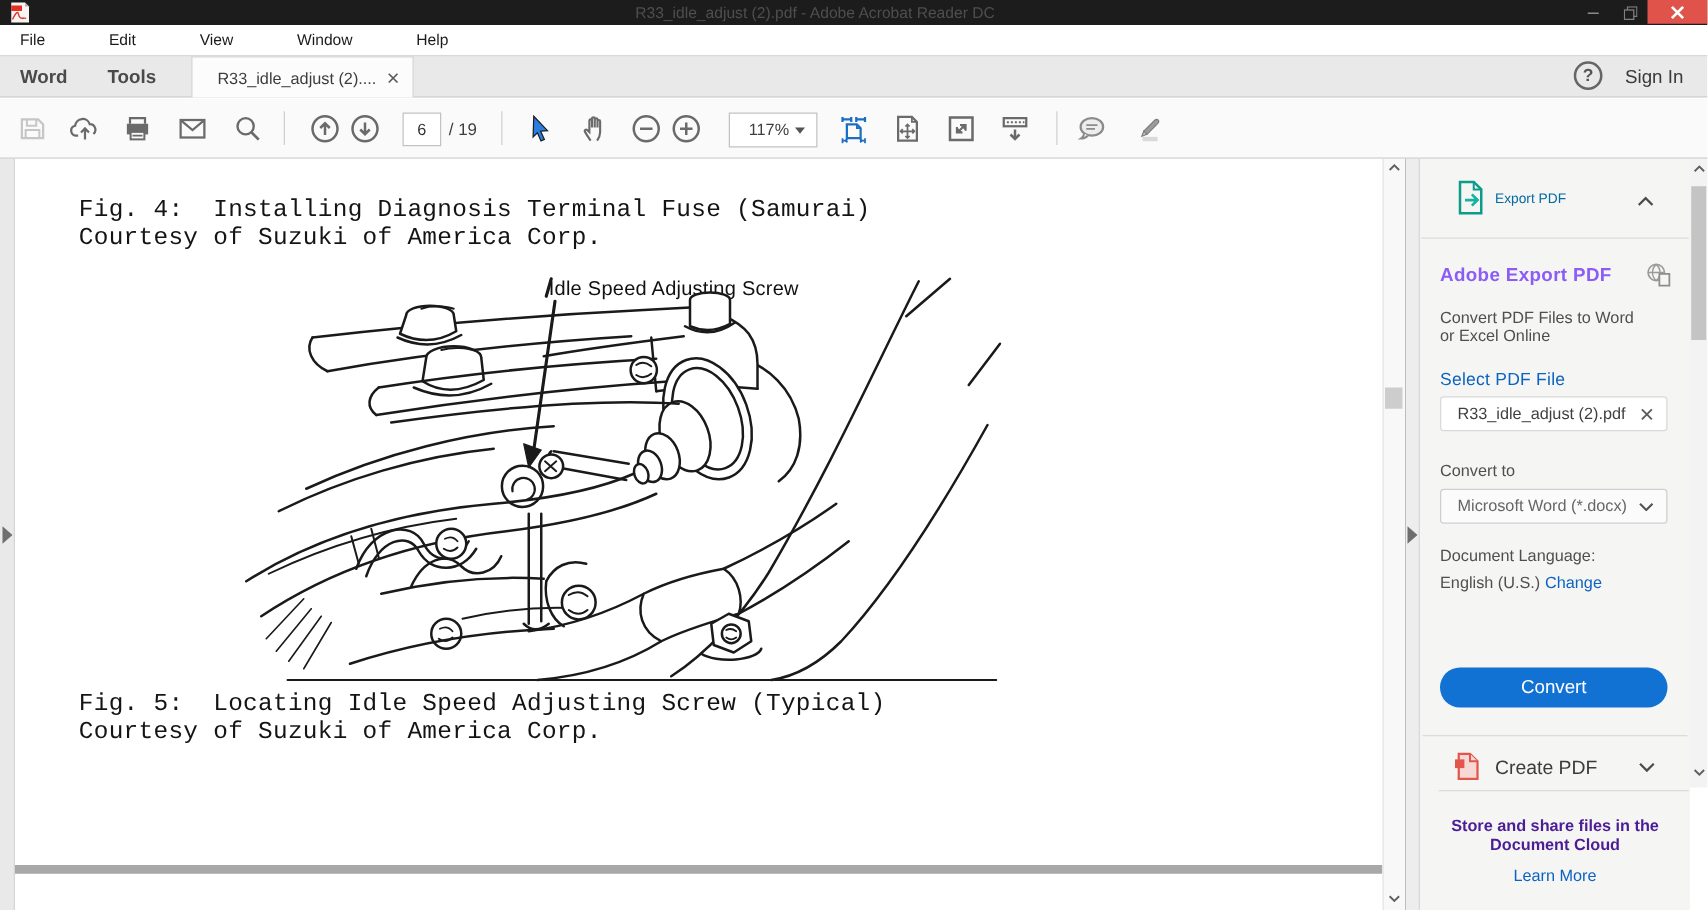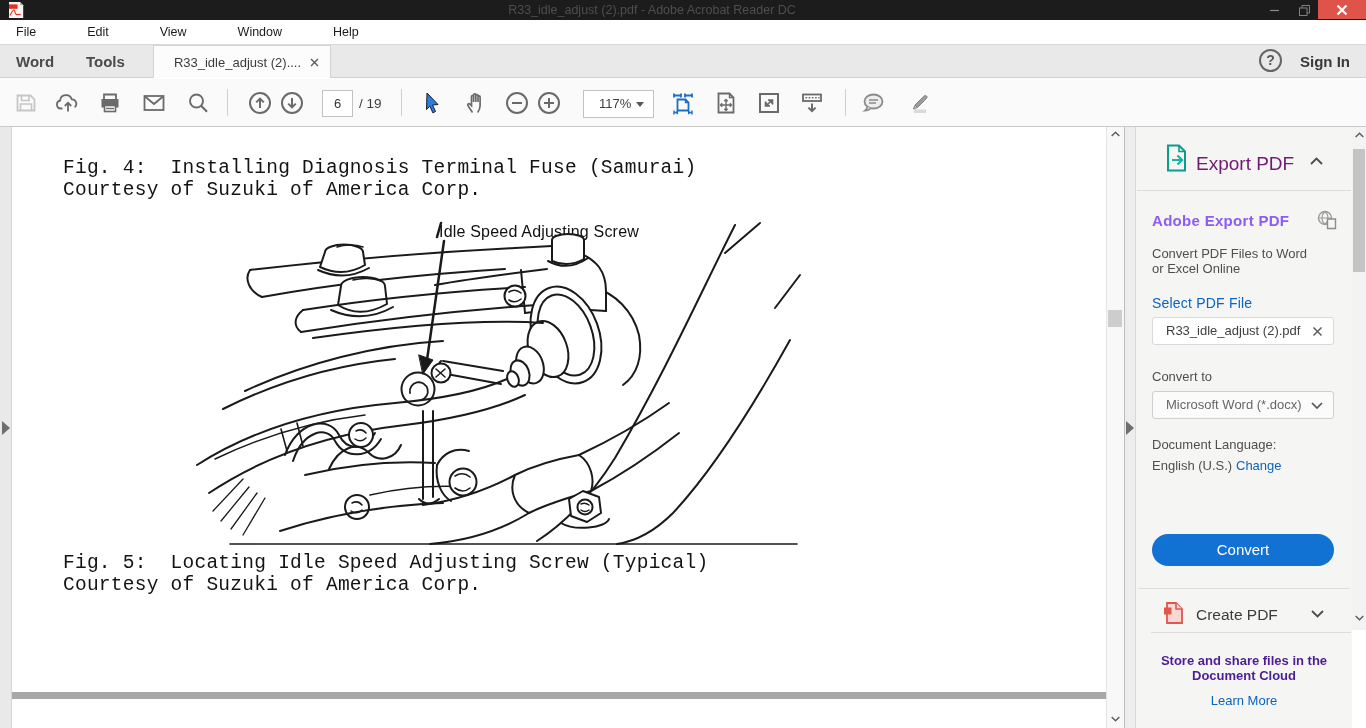--- a/index.html
+++ b/index.html
@@ -25,21 +25,21 @@
   #tabbar { left:0; top:44px; width:1366px; height:34px; background:#e9e9e9; border-top:1px solid #d9d9d9; border-bottom:1px solid #cfcfcf; }
   .shell-tab { position:absolute; top:0; height:33px; display:flex; align-items:center; font-size:15px; font-weight:bold; color:#4a4a4a; }
   #tab-home { left:16px; }
   #tab-tools { left:86px; }
   #doc-tab { position:absolute; left:153px; top:0px; width:178px; height:33px; background:#fcfcfc;
     border:1px solid #d4d4d4; border-bottom:none; display:flex; align-items:center; justify-content:center; }
   #doc-tab-label { font-size:13px; color:#3c3c3c; margin-left:10px; }
   #doc-tab-close { margin-left:8px; margin-right:0px; width:11px; height:11px; }
   #help-circle { position:absolute; left:1259px; top:4px; width:23px; height:23px; border:2px solid #666; border-radius:50%;
     text-align:center; line-height:19px; font-size:14px; font-weight:bold; color:#555; }
-  #sign-in { position:absolute; left:1300px; top:0; height:33px; display:flex; align-items:center; font-size:15px; font-weight:bold; color:#3a3a3a; }
+  #sign-in { position:absolute; left:1300px; top:0; height:33px; display:flex; align-items:center; font-size:15px; font-weight:normal; color:#3a3a3a; }
 
   
   #toolbar { left:0; top:79px; width:1366px; height:48px; background:#fafafa; border-bottom:1px solid #c9c9c9; }
   .tbtn { position:absolute; top:12px; width:24px; height:24px; }
   .tsep { position:absolute; top:10px; width:1px; height:27px; background:#cfcfcf; }
   #page-box { position:absolute; left:322px; top:11px; width:31px; height:27px; background:#fff; border:1px solid #c2c2c2;
     text-align:center; line-height:25px; font-size:13px; color:#333; }
   #page-total { position:absolute; left:359px; top:11px; height:27px; line-height:27px; font-size:13.5px; color:#3d3d3d; }
   #zoom-box { position:absolute; left:583px; top:11px; width:71px; height:28px; background:#fff; border:1px solid #c2c2c2; }
   #zoom-value { position:absolute; left:15px; top:0; line-height:26px; font-size:13px; color:#3f3f3f; }
@@ -61,21 +61,21 @@
   #doc-thumb { position:absolute; left:1.5px; top:183px; width:14px; height:17px; background:#cdcdcd; }
 
   
   #panel-strip { left:1125px; top:127px; width:11px; height:601px; background:#ededed; border-right:1px solid #d8d8d8; }
   .pane-handle { width:0; height:0; border-top:7px solid transparent; border-bottom:7px solid transparent; border-left:8px solid #6e6e6e; position:absolute; }
 
   
   #panel { left:1136px; top:127px; width:216px; height:601px; background:#f5f5f4; }
   .pn { position:absolute; }
   .divider { position:absolute; height:1px; background:#dcdcdc; }
-  #export-header-label { left:60px; top:26px; font-size:19px; color:#701a75; }
+  #export-header-label { left:60px; top:26px; font-size:11px; color:#0369a1; }
   #create-header-label { left:60px; top:479px; font-size:15.5px; color:#3c3c3c; }
   .chev { position:absolute; width:13px; height:8px; }
   #section-title { left:16px; top:85px; font-size:15px; font-weight:bold; color:#8b5cf6; letter-spacing:0.3px; }
   .body-text { font-size:13px; color:#4f4f4f; }
   #desc1 { left:16px; top:119px; }
   #desc2 { left:16px; top:134px; }
   .blue-link { color:#0c63c0; }
   #select-link { left:16px; top:168px; font-size:14px; letter-spacing:0.2px; }
   #file-box { left:16px; top:190px; width:182px; height:28px; background:#fff; border:1px solid #d9d9d9; border-radius:3px; }
   #file-name { position:absolute; left:13px; top:0; line-height:26px; font-size:13px; color:#3f3f3f; }

